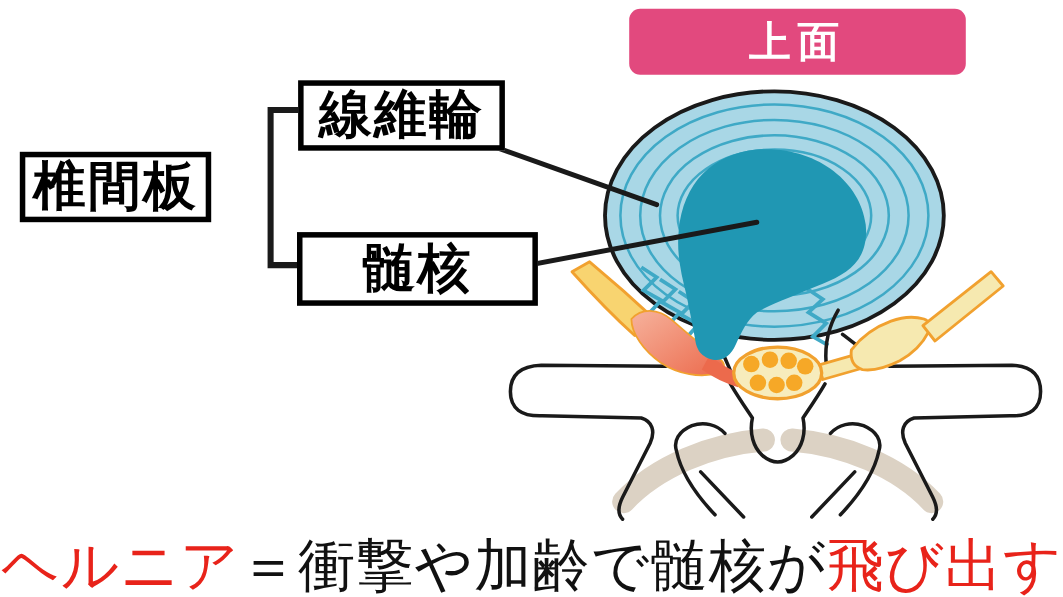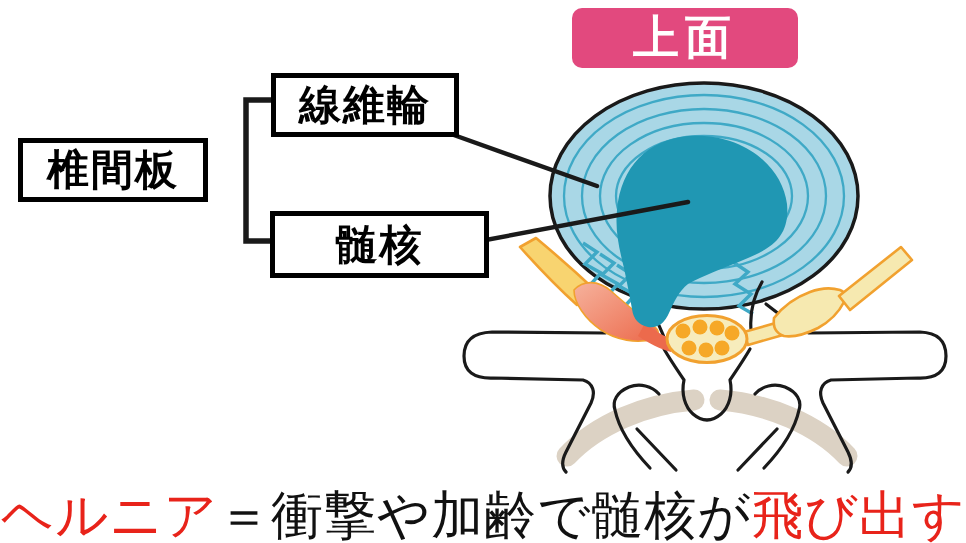--- a/index.html
+++ b/index.html
@@ -21,32 +21,32 @@
   .nerve-p{fill:var(--nerve-pale,#f6e9b0);stroke:var(--nerve-outline,#f1a12f);stroke-width:2.6;stroke-linejoin:round;}
   .salmon{fill:url(#gradSalmon);stroke:var(--nerve-outline,#f1a12f);stroke-width:1.6;}
   .redconn{fill:var(--compressed-red,#ec6a4c);}
   .cord{fill:var(--cord-fill,#f7ecbc);stroke:var(--nerve-outline,#f1a12f);stroke-width:3;}
   .dot{fill:var(--dot-orange,#f6a827);}
   .callout{fill:none;stroke:var(--outline-black,#1a1a1a);stroke-width:4.5;stroke-linecap:round;}
   .bracket{fill:none;stroke:var(--outline-black,#1a1a1a);stroke-width:5.5;}
 
   
   .badge{
-    position:absolute;left:572px;top:8px;width:226px;height:60px;
+    position:absolute;left:572px;top:8px;width:306px;height:60px;
     background:var(--badge-pink,#e2497e);border-radius:10px;
     display:flex;align-items:center;justify-content:center;
-    color:#ffffff;font-size:46px;font-weight:bold;letter-spacing:6px;
+    color:#ffffff;font-size:38px;font-weight:bold;letter-spacing:6px;
   }
   .label-box{
     position:absolute;background:#ffffff;border:5px solid #000000;
     display:flex;align-items:center;justify-content:center;
-    color:#000000;font-weight:bold;font-size:42px;box-sizing:border-box;
+    color:#000000;font-weight:bold;font-size:48px;box-sizing:border-box;
     letter-spacing:2px;line-height:1;
   }
-  .box-disc{left:18px;top:138px;width:190px;height:64px;}
+  .box-disc{left:18px;top:138px;width:174px;height:64px;}
   .box-annulus{left:271px;top:73px;width:188px;height:64px;}
   .box-nucleus{left:270px;top:211px;width:219px;height:67px;}
   .caption{
     position:absolute;left:0;right:0;top:484px;height:72px;
     text-align:right;font-size:52px;font-weight:400;
     letter-spacing:1px;line-height:1.2;white-space:nowrap;color:#111111;
   }
   .caption .red{color:var(--accent-red,#e8231a);}
 </style>
 </head>

